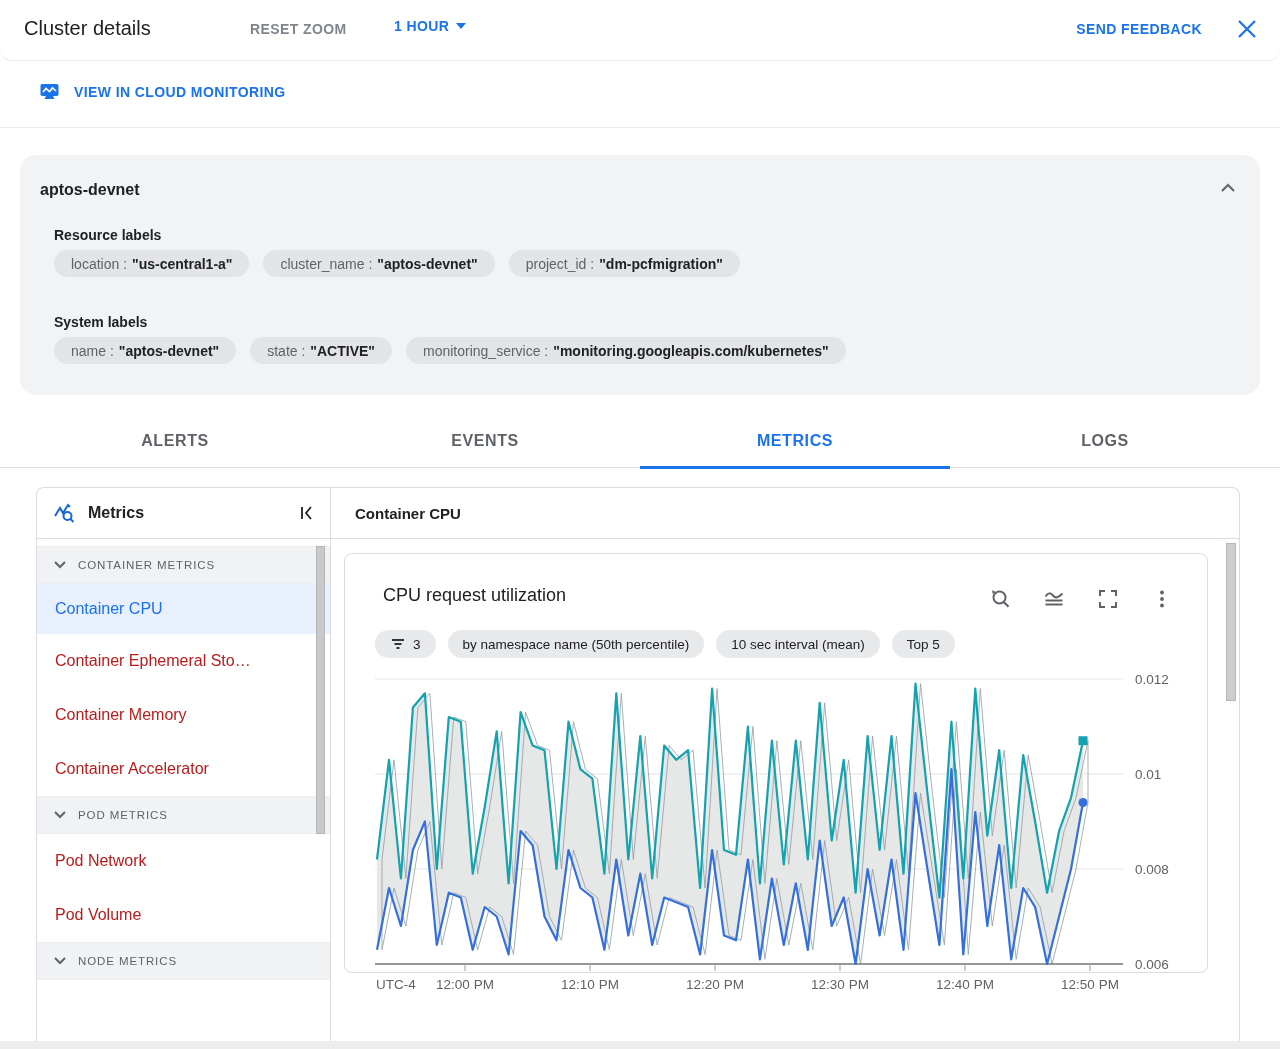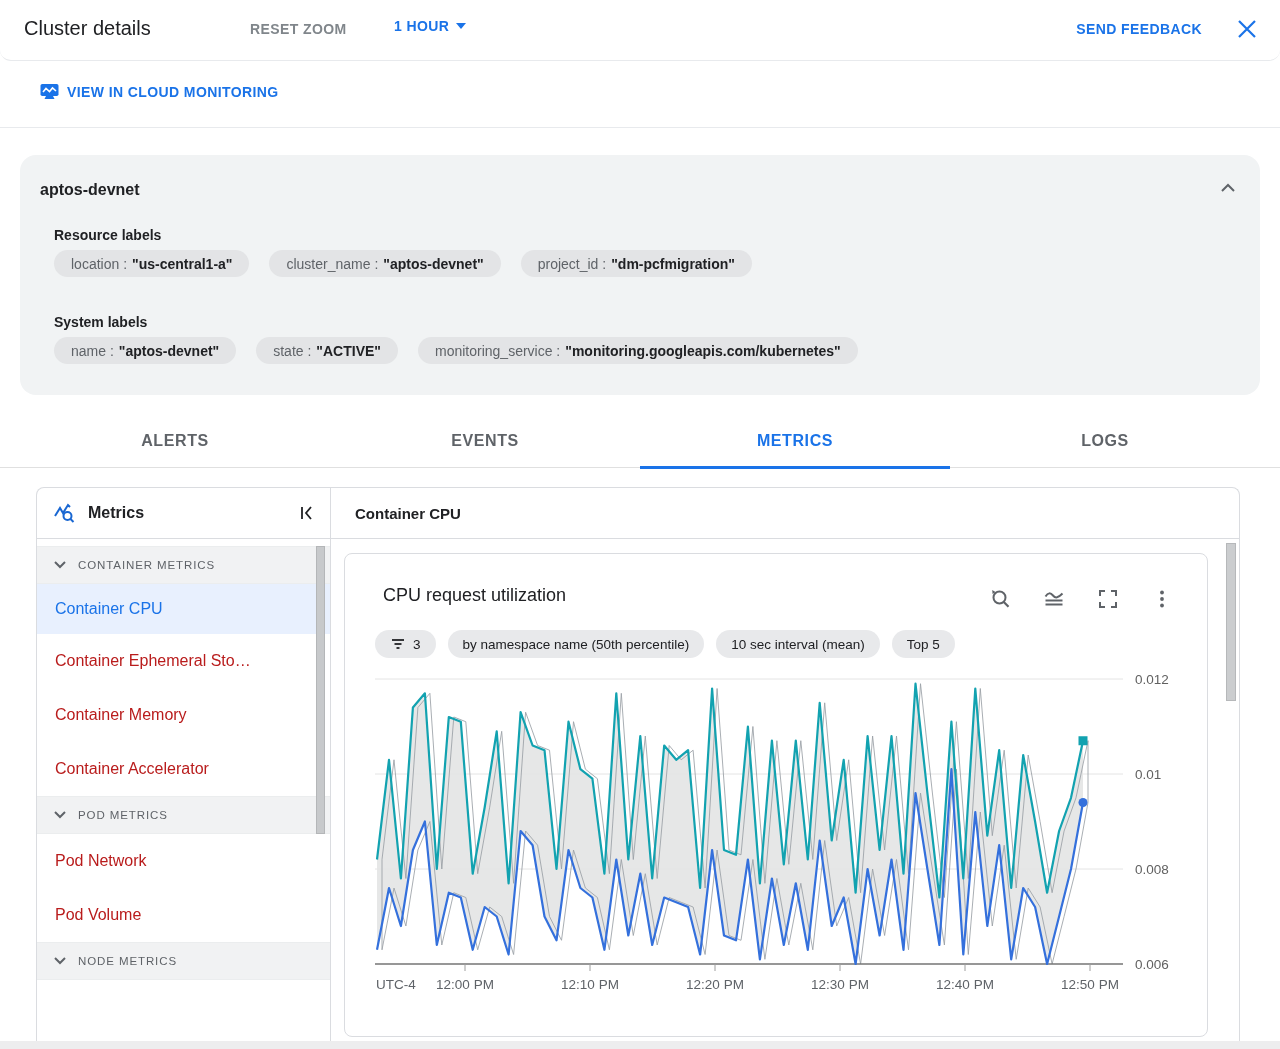--- a/index.html
+++ b/index.html
@@ -10,30 +10,30 @@
   .topbar { position:absolute; left:0; top:0; width:1280px; height:61px; border-bottom:1px solid #e8eaed; background:#fff;border-radius:11px; }
   .page-title { position:absolute; left:24px; top:17px; font-size:20px; color:#202124; }
   .reset-zoom { position:absolute; left:250px; top:21px; font-size:14px; font-weight:700; color:#80868b; letter-spacing:.4px; background:none; border:none; cursor:pointer; }
   .time-range { position:absolute; left:394px; top:18px; display:flex; align-items:center; gap:7px; background:none; border:none; cursor:pointer; }
   .time-range span { font-size:14px; font-weight:700; color:#1a73e8; letter-spacing:.4px; }
   .send-feedback { position:absolute; right:78px; top:21px; font-size:14px; font-weight:700; color:#1a73e8; letter-spacing:.4px; background:none; border:none; cursor:pointer; }
   .close-btn { position:absolute; right:20px; top:17px; width:26px; height:26px; background:none; border:none; cursor:pointer; }
 
   
   .monitorbar { position:absolute; left:0; top:61px; width:1280px; height:67px; border-bottom:1px solid #e8eaed; }
-  .monitor-link { position:absolute; left:40px; top:22px; display:flex; align-items:center; gap:8px; background:none; border:none; cursor:pointer; }
+  .monitor-link { position:absolute; left:40px; top:22px; display:flex; align-items:center; gap:15px; background:none; border:none; cursor:pointer; }
   .monitor-link span { font-size:14px; font-weight:700; color:#1a73e8; letter-spacing:.4px; }
 
   
   .cluster-card { position:absolute; left:20px; top:155px; width:1240px; height:240px; background:#f1f3f4; border-radius:16px; }
   .cluster-name { position:absolute; left:20px; top:26px; font-size:16px; font-weight:700; color:#202124; }
   .card-collapse { position:absolute; right:20px; top:22px; width:24px; height:24px; background:none; border:none; cursor:pointer; }
   .labels-title { position:absolute; left:34px; font-size:14px; font-weight:700; color:#202124; }
   .labels-title.r1 { top:72px; } .labels-title.r2 { top:159px; }
-  .chips-row { position:absolute; left:34px; display:flex; gap:20px; }
+  .chips-row { position:absolute; left:34px; display:flex; gap:14px; }
   .chips-row.r1 { top:95px; } .chips-row.r2 { top:182px; }
   .kchip { display:flex; align-items:center; height:27px; background:#e3e4e6; border-radius:14px; padding:0 17px; font-size:14px; white-space:nowrap; }
   .kchip .k { color:#5f6368; margin-right:5px; }
   .kchip .v { color:#202124; font-weight:700; }
 
   
   .tabs-border { position:absolute; left:0; top:467px; width:1280px; height:1px; background:#e0e0e0; }
   .tabs { position:absolute; left:20px; top:414px; width:1240px; height:54px; display:flex; }
   .tab { flex:1; display:flex; align-items:center; justify-content:center; font-size:16px; font-weight:700; letter-spacing:.6px; color:#5f6368; cursor:pointer; position:relative; background:none; border:none; }
   .tab.active { color:#1a73e8; }
@@ -56,21 +56,21 @@
   .side-item.selected { height:50px; background:#e8f0fe; color:#1a73e8; }
   .side-scrollbar { position:absolute; right:5px; top:58px; width:9px; height:288px; background:#c7c9cb; border:1px solid #b4b6b8; }
 
   
   .main { position:absolute; left:294px; top:0; right:0; bottom:0; }
   .main-header { height:51px; border-bottom:1px solid #dadce0; display:flex; align-items:center; }
   .main-title { margin-left:24px; font-size:15px; font-weight:700; color:#202124; }
   .main-scrollbar { position:absolute; right:3px; top:55px; width:10px; height:158px; background:#cbcdcf; border:1px solid #b6b8ba; }
 
   
-  .chart-card { position:absolute; left:13px; top:65px; width:864px; height:484px; border:1px solid #dadce0; border-radius:8px; background:#fff; }
+  .chart-card { position:absolute; left:13px; top:65px; width:864px; height:420px; border:1px solid #dadce0; border-radius:8px; background:#fff; }
   .chart-title { position:absolute; left:38px; top:31px; font-size:18px; color:#202124; }
   .chart-toolbar { position:absolute; right:33px; top:33px; display:flex; gap:30px; }
   .tool-btn { width:24px; height:24px; background:none; border:none; cursor:pointer; padding:0; }
   .chip-row { position:absolute; left:30px; top:76px; display:flex; gap:12px; }
   .fchip { display:flex; align-items:center; gap:7px; height:28px; background:#e8e9eb; border-radius:14px; padding:0 15px; font-size:13.5px; color:#202124; cursor:pointer; white-space:nowrap; }
   .plot-wrap { position:absolute; left:30px; top:107px; }
 
   .bottom-strip { position:absolute; left:0; top:1041px; width:1280px; height:8px; background:#ededee; z-index:20; }
 </style>
 </head>

